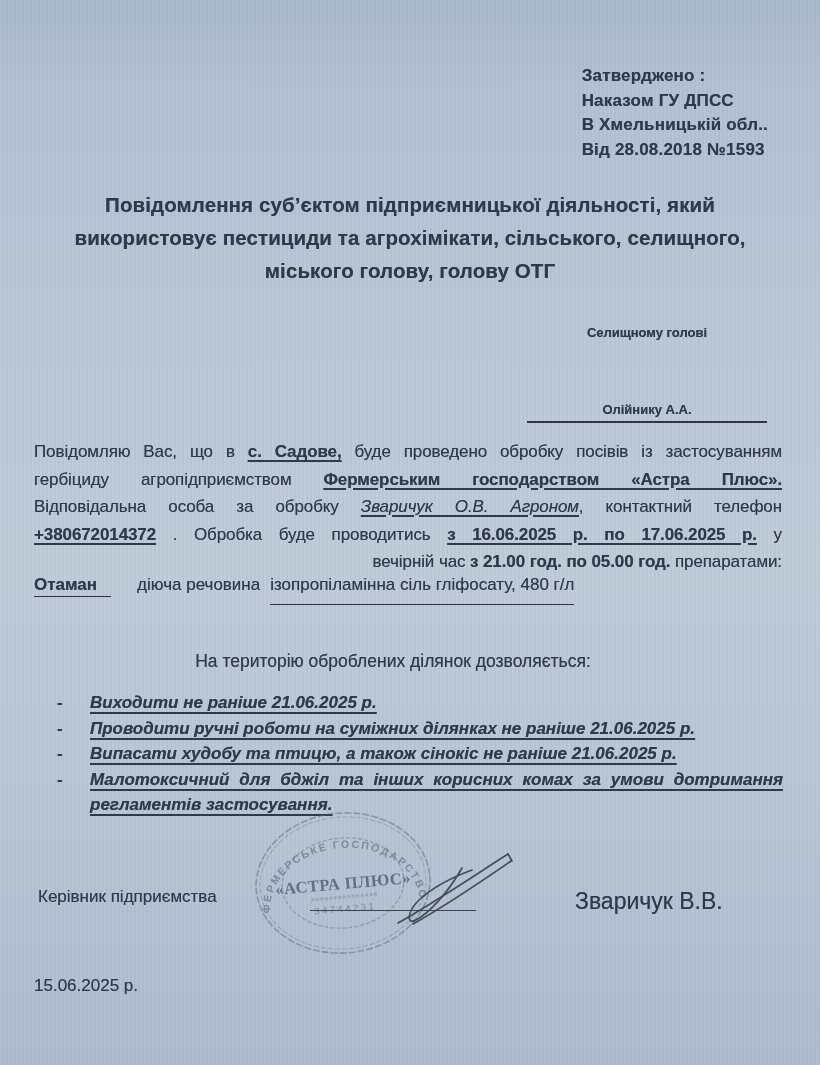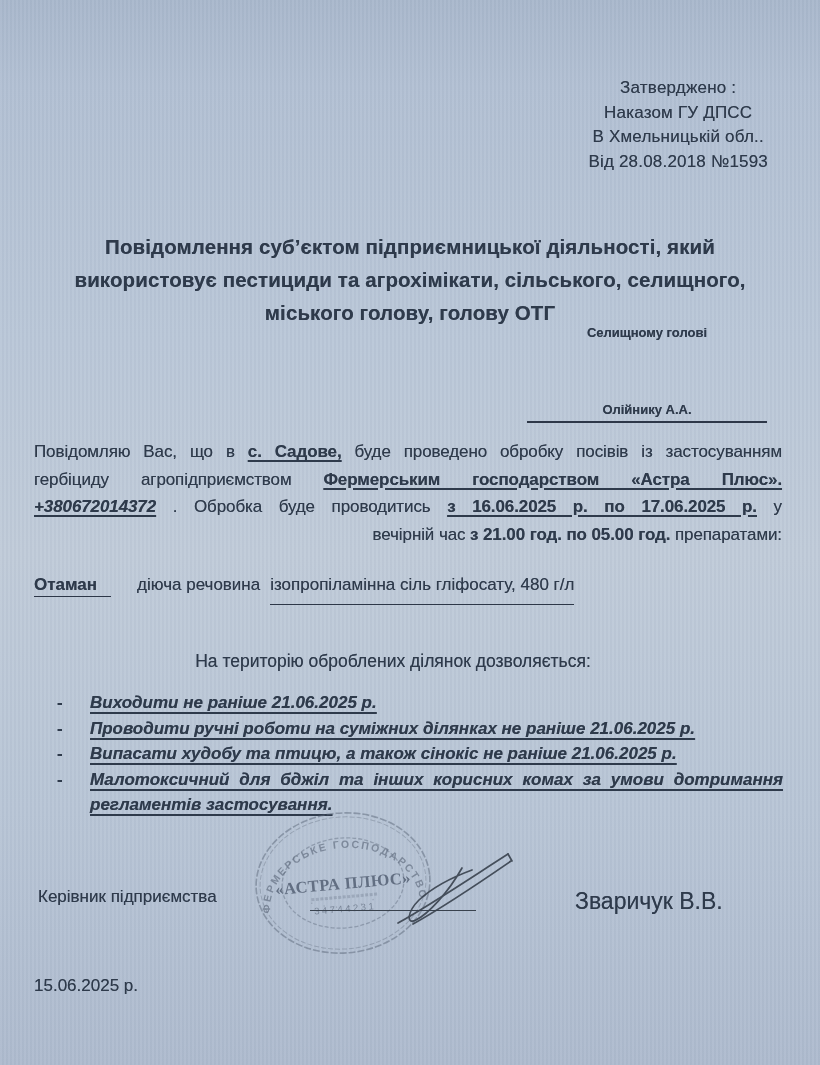--- a/index.html
+++ b/index.html
@@ -11,40 +11,40 @@
     font-family:"Liberation Sans","DejaVu Sans",sans-serif;
     color:#2e3a4b;
     background:linear-gradient(180deg,#a9b8cc 0%,#b2c0d3 8%,#bac7d8 32%,#c0cbd9 52%,#b8c5d6 76%,#aebbce 100%);
   }
   .page::before{
     content:'';position:absolute;inset:0;pointer-events:none;
     background:repeating-linear-gradient(90deg,rgba(255,255,255,.035) 0 2px,rgba(20,30,50,.022) 2px 4px);
   }
   .ink{ text-shadow:0 0 .5px rgba(46,58,75,.65); }
 
-  .approval{position:absolute;top:76px;right:52px;text-align:center;
-    font-weight:normal;font-size:17px;line-height:24.5px;letter-spacing:.2px;}
+  .approval{position:absolute;top:64px;right:52px;text-align:left;
+    font-weight:bold;font-size:17px;line-height:24.5px;letter-spacing:.2px;}
 
   .title{position:absolute;top:188px;left:40px;width:740px;text-align:center;
-    font-weight:bold;font-size:20.5px;line-height:33px;letter-spacing:.1px;margin-top:42px;}
+    font-weight:bold;font-size:20.5px;line-height:33px;letter-spacing:.1px;}
 
   .addr{position:absolute;left:527px;width:240px;text-align:center;
     font-weight:bold;font-size:13px;}
   .addr-role{top:325px;}
   .addr-line{border-bottom:2px solid #2d3748;padding-bottom:4px;}
   .addr-settlement{top:362px;}
   .addr-person{top:402px;}
 
   .body-par{position:absolute;left:34px;top:438px;width:748px;
     font-size:17px;line-height:27.5px;letter-spacing:-.1px;}
   .jline{text-align:justify;text-align-last:justify;}
   .lline{text-align:right;}
   .bu {font-weight:bold;text-decoration:underline;text-underline-offset:3px;text-decoration-thickness:1.8px;}
   .iu {font-style:italic;text-decoration:underline;text-underline-offset:3px;text-decoration-thickness:1.5px;}
-  .biu{font-weight:bold;font-style:italic;text-decoration:underline;text-underline-offset:3px;text-decoration-thickness:1.8px;}
+  .biu{font-weight:bold;text-decoration:underline;text-underline-offset:3px;text-decoration-thickness:1.8px;}
   .bo {font-weight:bold;}
 
   .prep{position:absolute;left:34px;top:575px;font-size:17px;}
   .prep-name{font-weight:bold;border-bottom:1.8px solid #2d3748;padding-bottom:2px;padding-right:14px;margin-right:26px;text-align:right;}
   .prep-mid{margin-right:10px;}
   .prep-sub{border-bottom:1.5px solid #2d3748;padding-bottom:10px;}
 
   .allowed{position:absolute;left:23px;top:651px;width:740px;text-align:center;font-size:17.5px;}
 
   .bullets{position:absolute;left:57px;top:690px;width:726px;}
@@ -79,20 +79,21 @@
   </div>
 
   <div class="title ink">Повідомлення суб’єктом підприємницької діяльності, який використовує пестициди та агрохімікати, сільського, селищного, міського голову, голову  ОТГ</div>
 
   <div class="addr addr-role ink">Селищному голові</div>
   <div class="addr addr-line addr-person ink">Олійнику А.А.</div>
 
   <div class="body-par ink">
     <div class="jline"><span>Повідомляю Вас, що в </span><span class="bu">с. Садове,</span><span> буде проведено обробку посівів із застосуванням</span></div>
     <div class="jline"><span>гербіциду агропідприємством </span><span class="bu">Фермерським господарством «Астра Плюс».</span></div>
+    <div class="jline"><span>Відповідальна особа за обробку </span><span class="iu">Зваричук О.В.  Агроном</span><span>, контактний телефон</span></div>
     <div class="jline"><span class="biu">+380672014372</span><span> . Обробка буде проводитись </span><span class="bu">з 16.06.2025 р. по 17.06.2025 р.</span><span> у</span></div>
     <div class="lline"><span>вечірній час </span><span class="bo">з 21.00 год.  по 05.00 год.</span><span> препаратами:</span></div>
   </div>
 
   <div class="prep ink">
     <span class="prep-name">Отаман</span><span class="prep-mid">діюча речовина</span><span class="prep-sub">ізопропіламінна сіль гліфосату, 480 г/л</span>
   </div>
 
   <div class="allowed ink">На територію оброблених ділянок  дозволяється:</div>
 

